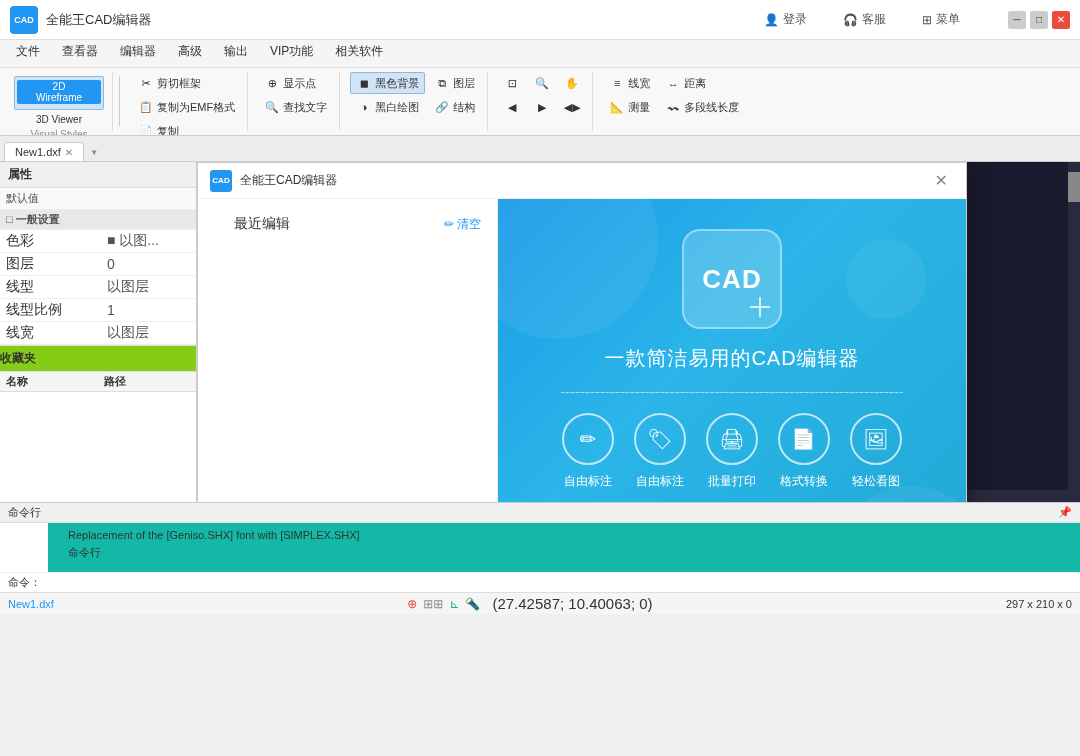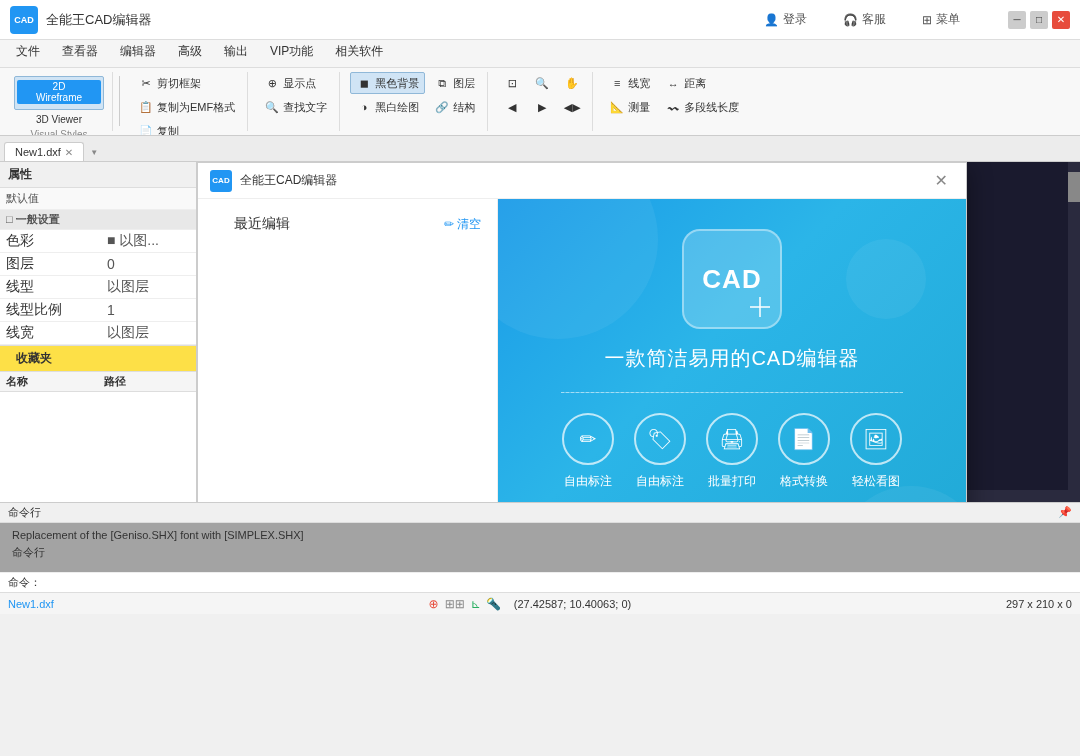--- a/index.html
+++ b/index.html
@@ -119,22 +119,22 @@
       background: #f0f0f0; border-bottom: 1px solid #ddd;
       font-weight: bold;
     }
     .sidebar-table { width: 100%; border-collapse: collapse; }
     .sidebar-table td { padding: 2px 6px; font-size: 14px; color: #333; border-bottom: 1px solid #eee; }
     .sidebar-table td:last-child { color: #555; }
     .sidebar-group-row td {
       background: #e8e8e8; font-weight: bold; font-size: 11px; color: #333;
     }
     .sidebar-favorites-header {
-      padding: 4px 16px; font-size: 12px; color: #333;
-      background: #fde047; border-bottom: 1px solid #ddd; border-top: 1px solid #ddd;
+      padding: 4px 0; font-size: 12px; color: #333;
+      background: #84cc16; border-bottom: 1px solid #ddd; border-top: 1px solid #ddd;
       font-weight: bold;
     }
     .favorites-table { width: 100%; border-collapse: collapse; }
     .favorites-table th { padding: 2px 6px; font-size: 11px; color: #333; background: #f5f5f5; border-bottom: 1px solid #ddd; text-align: left; }
 
     
     #canvas-area {
       flex: 1;
       background: #1a1a2e;
       position: relative;
@@ -271,21 +271,21 @@
       border-top: 1px solid #ccc;
       display: flex; flex-direction: column;
     }
     #cmd-header {
       display: flex; align-items: center; justify-content: space-between;
       padding: 2px 8px; background: #f0f0f0; border-bottom: 1px solid #ddd;
     }
     .cmd-header-title { font-size: 11px; color: #333; }
     .cmd-header-btn { font-size: 11px; color: #888; cursor: pointer; }
     #cmd-output {
-      flex: 1; padding: 4px 12px; overflow-y: auto; background: #a3a3a3;
+      flex: 1; padding: 4px 20px; overflow-y: auto; background: #14b8a6; margin-left: 48px;
     }
     .cmd-line { font-size: 11px; color: #333; line-height: 1.5; }
     #cmd-input-row {
       display: flex; align-items: flex-start; padding: 2px 8px; border-top: 1px solid #eee; background: #fff;
     }
     .cmd-prompt { font-size: 11px; color: #333; margin-right: 4px; }
     .cmd-input {
       flex: 1; border: none; outline: none; font-size: 11px; color: #333; background: transparent;
     }
 
@@ -293,21 +293,21 @@
     #status-bar {
       height: 22px;
       background: #f5f5f5;
       border-top: 1px solid #ddd;
       display: flex; align-items: center; padding: 0 8px;
       font-size: 11px; color: #333;
       gap: 12px;
     }
     .status-tab-file { font-size: 11px; color: #2196f3; cursor: pointer; }
     .status-icons { display: flex; gap: 6px; align-items: center; margin-left: auto; }
-    .status-coords { font-size: 11px; color: #333; }
+    .status-coords { font-size: 15px; color: #333; }
     .status-size { font-size: 11px; color: #333; }
 
     
     .toolbar-separator { width: 1px; background: #ccc; height: 50px; margin: 4px 2px; }
     .dropdown-arrow { font-size: 8px; color: #888; }
     
     
     #main-content-area {
       display: flex;
       height: 340px;

